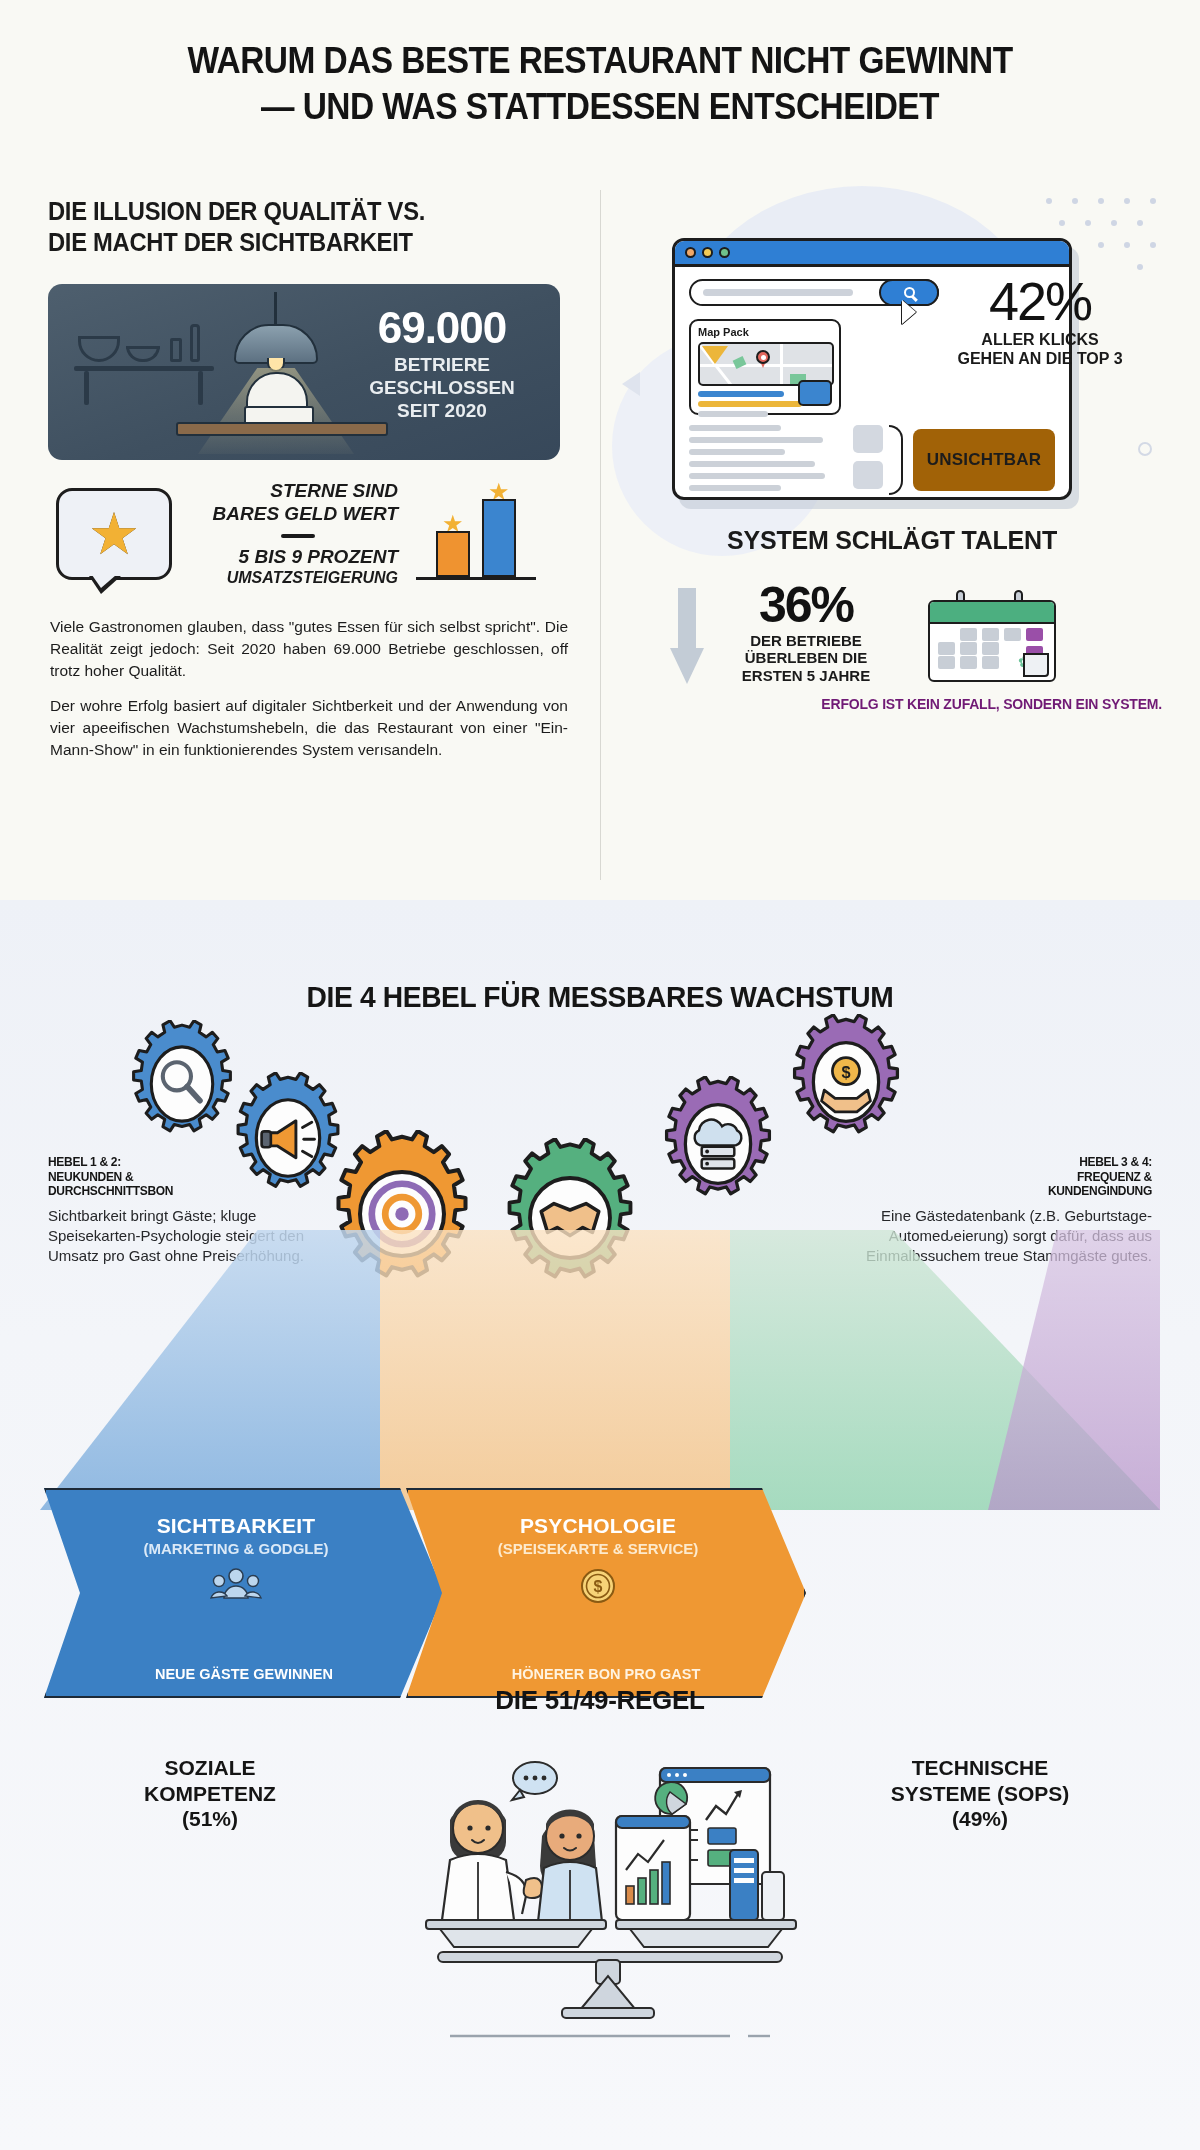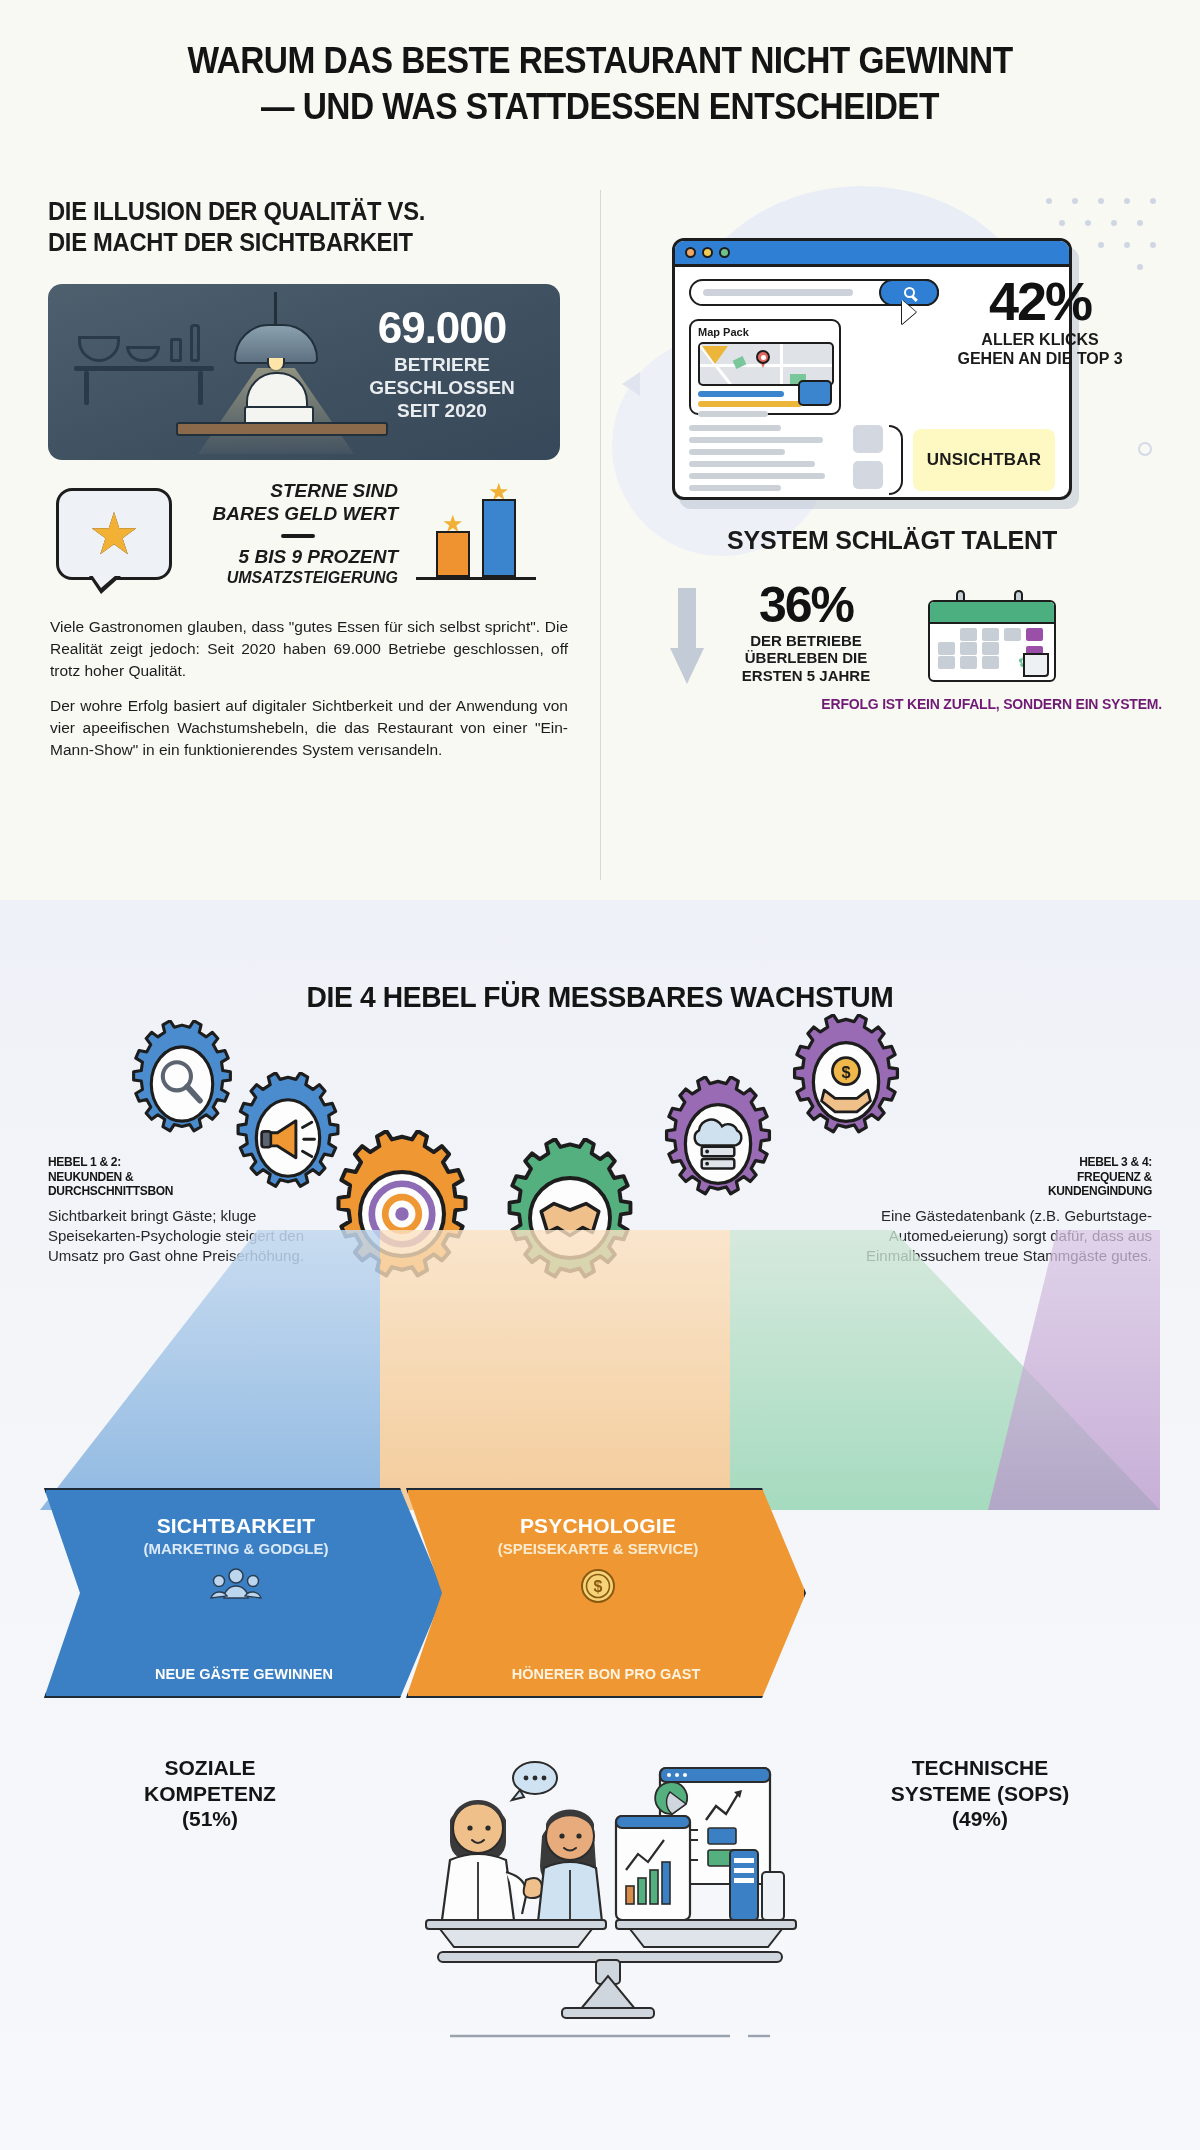--- a/index.html
+++ b/index.html
@@ -164,25 +164,25 @@
   .mp-card { position:absolute; right:7px; bottom:7px; width:34px; height:26px; background:#3b85cf; border:2px solid #1d1d1d; border-radius:5px;}
   .results { position:absolute; left:14px; top:184px; width:160px;}
   .results .rl{ height:6px; background:#ccd1d8; border-radius:3px; margin-bottom:6px;}
   .res-box { position:absolute; left:178px; width:30px; height:28px; background:#d3d8e0; border-radius:5px;}
   .brace {
     position:absolute; left:214px; top:184px; width:14px; height:70px;
     border:2.5px solid #1d1d1d; border-left:none; border-radius:0 14px 14px 0;
   }
   .unsichtbar {
     position:absolute; left:238px; top:188px; width:142px; height:62px;
-    background:#fef9c3; border-radius:8px; display:flex; align-items:center; justify-content:center;
+    background:#a16207; border-radius:8px; display:flex; align-items:center; justify-content:center;
     font-weight:900; font-size:17px; color:#1c1c1c; letter-spacing:0.2px;
   }
   .stat-42 { position:absolute; left:300px; top:78px; width:236px; text-align:center; }
-  .stat-42 .num { font-size:54px; font-weight:700; color:#121212; letter-spacing:-2px; line-height:1; }
+  .stat-42 .num { font-size:54px; font-weight:400; color:#121212; letter-spacing:-2px; line-height:1; }
   .stat-42 .cap { font-size:16px; font-weight:900; color:#1a1a1a; line-height:1.18; margin-top:3px;}
   .callout-arrow {
     position:absolute; left:280px; top:104px; width:0;height:0;
     border-top:12px solid transparent; border-bottom:12px solid transparent; border-left:14px solid #fff;
     filter: drop-shadow(1px 0 0 #1d1d1d) drop-shadow(-1px 1px 0 #1d1d1d);
   }
 
   .sys-head {
     position:absolute; left:0px; top:330px; width:540px; text-align:center;
     font-weight:900; font-size:25px; color:#1a1a1a; letter-spacing:-0.2px;
@@ -584,20 +584,21 @@
               <circle cx="20" cy="19" r="11.5" fill="none" stroke="#8a5a12" stroke-width="1.6"></circle>
               <text x="20" y="25" font-size="16" font-weight="bold" text-anchor="middle" fill="#8a5a12" font-family="Liberation Sans, sans-serif">$</text>
             </svg>
           </div>
         </div>
         <div class="bottom-lbl" style="color:#fff3e0;">HÖNERER BON PRO GAST</div>
       </div>
 
     </div>
 
+    <div class="rule-title">DIE 51/49-REGEL</div>
 
     <div class="rule-left">
       <div>SOZIALE</div>
       <div>KOMPETENZ</div>
       <div>(51%)</div>
     </div>
 
     <div class="rule-right">
       <div>TECHNISCHE</div>
       <div>SYSTEME (SOPS)</div>

